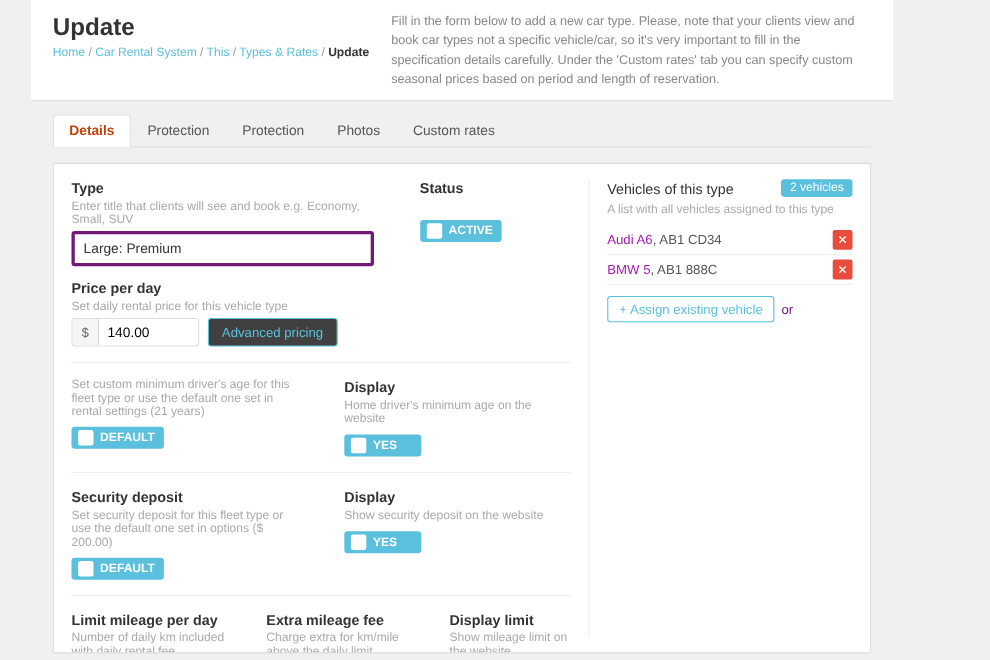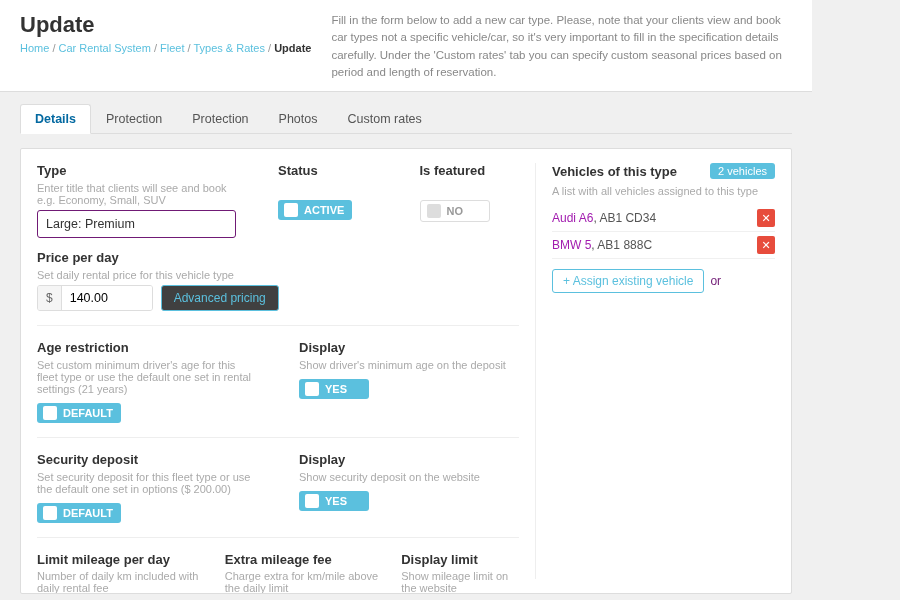--- a/index.html
+++ b/index.html
@@ -1,71 +1,71 @@
 <!DOCTYPE html>
 <html><head>
   <meta charset="utf-8">
   <style>
     * { box-sizing: border-box; margin: 0; padding: 0; }
     body { font-family: Arial, sans-serif; font-size: 13px; background: #f0f0f0; color: #333; width: 900px; height: 600px; overflow: hidden; }
 
-    .page-wrapper { width: 812px; height: 600px; display: flex; flex-direction: column; background: #f0f0f0; }
+    .page-wrapper { width: 812px; height: 600px; display: flex; flex-direction: column; background: #f0f0f0; padding-left: 28px; }
 
     
     .header { background: #fff; padding: 12px 20px 10px; border-bottom: 1px solid #ddd; display: flex; align-items: flex-start; gap: 20px; }
     .header-left { min-width: 120px; }
     .header-title { font-size: 22px; font-weight: bold; color: #333; margin-bottom: 4px; }
     .breadcrumb { font-size: 11px; color: #999; }
     .breadcrumb a { color: #5bc0de; text-decoration: none; }
     .breadcrumb span { color: #333; font-weight: bold; }
     .header-desc { font-size: 11.5px; color: #888; line-height: 1.5; flex: 1; }
 
     
     .main { flex: 1; padding: 12px 20px; overflow: hidden; }
 
     
     .tabs { display: flex; border-bottom: 1px solid #ddd; margin-bottom: 14px; }
     .tab { padding: 7px 14px; font-size: 12.5px; color: #555; cursor: pointer; border: 1px solid transparent; border-bottom: none; margin-bottom: -1px; background: none; }
-    .tab.active { background: #fff; border: 1px solid #ddd; border-bottom: 1px solid #fff; color: #0369a1; font-weight: bold; border-radius: 3px 3px 0 0; }
+    .tab.active { background: #fff; border: 1px solid #ddd; border-bottom: 1px solid #fff; color: #c2410c; font-weight: bold; border-radius: 3px 3px 0 0; }
 
     
     .content { background: #fff; border: 1px solid #ddd; padding: 14px 16px; border-radius: 2px; height: calc(100% - 38px); overflow: hidden; display: flex; gap: 16px; }
 
     .content-left { flex: 1; display: flex; flex-direction: column; gap: 12px; }
     .content-right { width: 240px; border-left: 1px solid #eee; padding-left: 16px; }
 
     
     .form-section { display: flex; flex-direction: column; gap: 4px; }
     .section-label { font-size: 13px; font-weight: bold; color: #333; }
     .section-desc { font-size: 11px; color: #aaa; }
 
     .form-row { display: flex; gap: 42px; align-items: flex-start; }
 
     
-    .text-input { border: 1px solid #701a75; padding: 6px 8px; font-size: 12.5px; color: #333; border-radius: 3px; width: 100%; outline: none; }
+    .text-input { border: 3px solid #701a75; padding: 6px 8px; font-size: 12.5px; color: #333; border-radius: 3px; width: 100%; outline: none; }
     .toggle-btn { display: flex; align-items: center; background: #5bc0de; border: none; border-radius: 3px; padding: 3px 8px 3px 6px; cursor: pointer; gap: 6px; font-size: 11px; font-weight: bold; color: #fff; min-width: 70px; text-align: center; }
     .toggle-btn.active-toggle { background: #5bc0de; }
     .toggle-btn.default-toggle { background: #5bc0de; }
     .toggle-btn.yes-toggle { background: #5bc0de; }
     .toggle-btn.no-toggle { background: #fff; border: 1px solid #ddd; color: #999; }
     .toggle-indicator { width: 14px; height: 14px; border-radius: 2px; background: #fff; display: flex; align-items: center; justify-content: center; }
     .toggle-indicator.on { background: #fff; }
     .toggle-label { font-size: 11px; font-weight: bold; }
 
     
     .price-row { display: flex; align-items: center; gap: 8px; }
     .currency-input { display: flex; align-items: center; border: 1px solid #ddd; border-radius: 3px; overflow: hidden; }
     .currency-symbol { background: #f5f5f5; border-right: 1px solid #ddd; padding: 5px 8px; font-size: 12px; color: #666; }
     .price-input { border: none; padding: 5px 8px; font-size: 12.5px; width: 90px; outline: none; }
 
     .advanced-pricing-btn { border: 1px solid #5bc0de; background: #404040; color: #5bc0de; padding: 5px 12px; font-size: 12px; border-radius: 3px; cursor: pointer; }
 
     
     .vehicles-header { display: flex; align-items: center; justify-content: space-between; margin-bottom: 6px; }
-    .vehicles-title { font-size: 13px; font-weight: bold; color: #333; }
+    .vehicles-title { font-size: 13px; font-weight: normal; color: #333; }
     .vehicles-badge { background: #5bc0de; color: #fff; font-size: 11px; padding: 2px 8px; border-radius: 3px; }
     .vehicles-desc { font-size: 11px; color: #aaa; margin-bottom: 8px; }
     .vehicle-item { display: flex; align-items: center; justify-content: space-between; padding: 4px 0; border-bottom: 1px solid #f0f0f0; }
     .vehicle-name { font-size: 12px; color: #555; }
     .vehicle-name a { color: #a21caf; text-decoration: none; }
     .vehicle-remove { background: #e74c3c; border: none; color: #fff; width: 18px; height: 18px; border-radius: 2px; cursor: pointer; font-size: 11px; display: flex; align-items: center; justify-content: center; }
 
     .assign-vehicle-btn { display: flex; align-items: center; gap: 6px; margin-top: 10px; }
     .assign-btn { border: 1px solid #5bc0de; background: #fff; color: #5bc0de; padding: 4px 10px; font-size: 12px; border-radius: 3px; cursor: pointer; }
     .or-text { font-size: 12px; color: #701a75; }
@@ -90,21 +90,21 @@
 <body>
 
 <div class="page-wrapper">
 
   <div class="header">
     <div class="header-left">
       <div class="header-title">Update</div>
       <div class="breadcrumb">
         <a>Home</a> /
         <a>Car Rental System</a> /
-        <a>Fleet</a> /
+        <a>This</a> /
         <a>Types &amp; Rates</a> /
         <span>Update</span>
       </div>
     </div>
     <div class="header-desc">Fill in the form below to add a new car type. Please, note that your clients view and book car types not a specific vehicle/car, so it's very important to fill in the specification details carefully. Under the 'Custom rates' tab you can specify custom seasonal prices based on period and length of reservation.</div>
   </div>
 
   <div class="main">
 
     <div class="tabs">
@@ -126,59 +126,49 @@
           </div>
           <div class="form-section" style="flex:1;">
             <div class="section-label">Status</div>
             <div style="margin-top:18px;">
               <button class="toggle-btn active-toggle">
                 <div class="toggle-indicator on"></div>
                 <span class="toggle-label">ACTIVE</span>
               </button>
             </div>
           </div>
-          <div class="form-section" style="flex:1;">
-            <div class="section-label">Is featured</div>
-            <div style="margin-top:18px;">
-              <button class="toggle-btn no-toggle">
-                <div class="toggle-indicator" style="background:#ddd;"></div>
-                <span class="toggle-label" style="color:#999;">NO</span>
-              </button>
-            </div>
-          </div>
         </div>
 
         <div class="form-section">
           <div class="section-label">Price per day</div>
           <div class="section-desc">Set daily rental price for this vehicle type</div>
           <div class="price-row">
             <div class="currency-input">
               <span class="currency-symbol">$</span>
               <input type="text" class="price-input" value="140.00" style="">
             </div>
             <button class="advanced-pricing-btn">Advanced pricing</button>
           </div>
         </div>
 
         <hr class="divider-h">
 
         <div class="form-row">
           <div class="form-section" style="flex:1;">
-            <div class="section-label">Age restriction</div>
             <div class="section-desc">Set custom minimum driver's age for this fleet type or use the default one set in rental settings (21 years)</div>
             <div style="margin-top:4px;">
               <button class="toggle-btn default-toggle">
                 <div class="toggle-indicator on"></div>
                 <span class="toggle-label">DEFAULT</span>
               </button>
             </div>
           </div>
           <div class="form-section" style="flex:1;">
             <div class="section-label">Display</div>
-            <div class="section-desc">Show driver's minimum age on the deposit</div>
+            <div class="section-desc">Home driver's minimum age on the website</div>
             <div style="margin-top:4px;">
               <button class="toggle-btn yes-toggle">
                 <div class="toggle-indicator on"></div>
                 <span class="toggle-label">YES</span>
               </button>
             </div>
           </div>
         </div>
 
         <hr class="divider-h">

